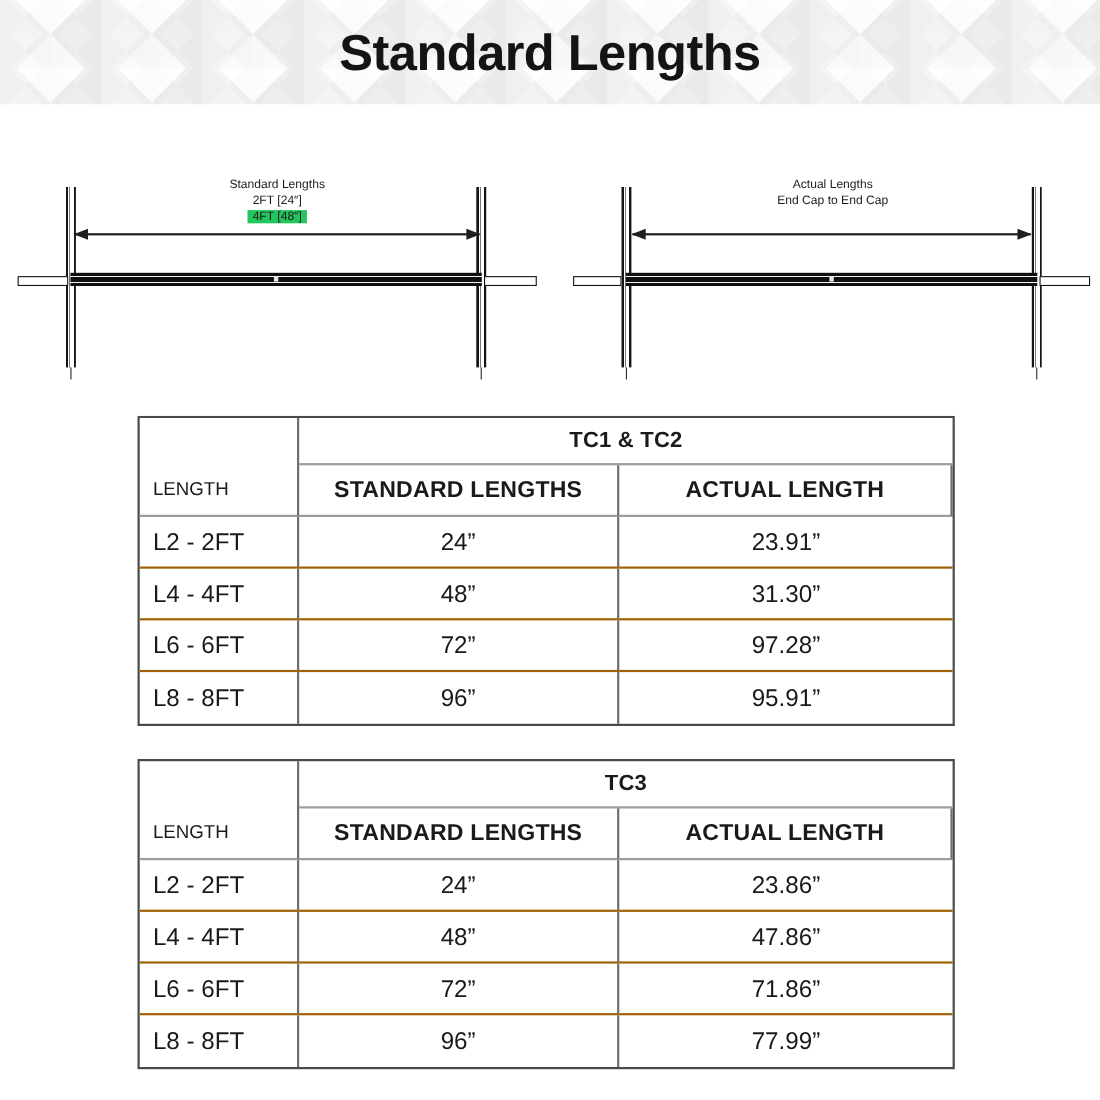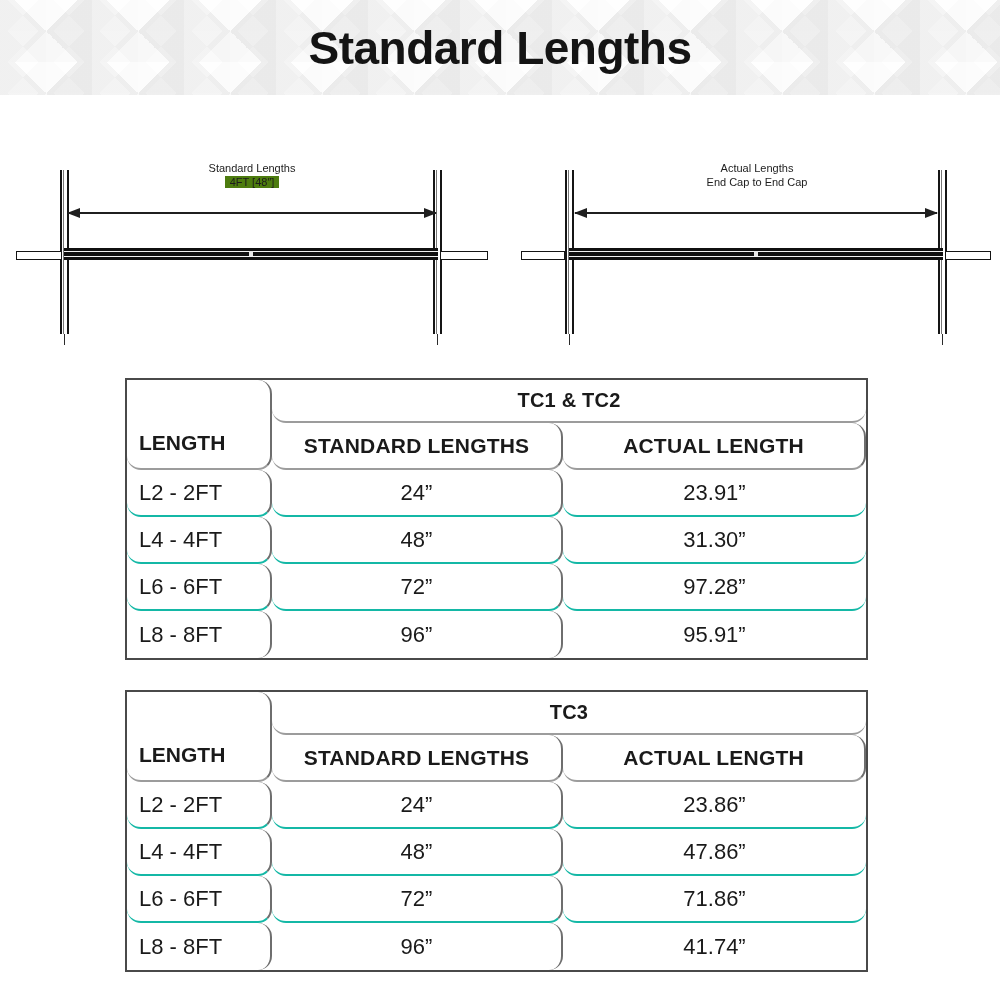--- a/index.html
+++ b/index.html
@@ -32,42 +32,42 @@
   .thickbar {
     height:12px;
     background:linear-gradient(to bottom,#101010 0 2.5px,#f2f2f2 2.5px 3.5px,#101010 3.5px 8.5px,#f2f2f2 8.5px 9.5px,#101010 9.5px 12px);
   }
   .notch { position:absolute; left:calc(50% - 2px); top:3px; width:4px; height:5px; background:#e8e8e8; }
   .dim-arrow { height:2px; background:#1f1f1f; }
   .ah { position:absolute; top:-4.5px; width:0; height:0; border-top:5.5px solid transparent; border-bottom:5.5px solid transparent; }
   .ah-left  { left:-1px;  border-right:13px solid #1f1f1f; }
   .ah-right { right:-1px; border-left:13px solid #1f1f1f; }
   .diag-text { text-align:center; font-size:11px; line-height:14.4px; color:#1c1c1c; z-index:2; }
-  .diag-text .on-arrow { position:relative; z-index:2; background:#4d7c0f; padding:0 5px; }
+  .diag-text .on-arrow { position:relative; z-index:2; background:#22c55e; padding:0 5px; }
 
   
   table.spec {
     width:739px; margin-left:125px; border-spacing:0; table-layout:fixed;
     border:2px solid #4a4a4a; background:#fff;
     color:#1a1a1a;
   }
   table.spec.first  { margin-top:0; }
   table.spec.second { margin-top:30px; }
   col.c1 { width:145px; } col.c2 { width:291px; } col.c3 { width:303px; }
-  td, th { font-weight:normal;border-radius:14px; }
+  td, th { font-weight:normal; }
   .cell { height:47px; text-align:center; vertical-align:middle; font-size:22px;
-          border-bottom:2px solid #14b8a6; border-right:2px solid #6e6e6e; }
+          border-bottom:2px solid #a16207; border-right:2px solid #6e6e6e; }
   .no-bb { border-bottom:none; } .no-br { border-right:none;margin-left:40px; }
   .group-cell { height:43px; font-size:20px; font-weight:700; letter-spacing:0.2px;
                 text-align:center; vertical-align:middle; border-bottom:2px solid #9c9c9c; }
   .colhead { height:47px; font-size:21px; font-weight:700; letter-spacing:0.2px;
              text-align:center; vertical-align:middle; border-bottom:2px solid #9c9c9c;
              border-right:2px solid #6e6e6e; }
   .length-head { vertical-align:bottom; text-align:left; padding:0 0 13px 12px;
-                 font-size:21px; font-weight:700; border-right:2px solid #6e6e6e;
+                 font-size:17px; font-weight:400; border-right:2px solid #6e6e6e;
                  border-bottom:2px solid #9c9c9c; }
   .rowlabel { text-align:left; padding-left:12px; }
 </style>
 </head>
 <body>
 
 <div class="header-band">
   <div class="page-title">Standard Lengths</div>
 </div>
 
@@ -82,20 +82,21 @@
     <div class="abs thinbar" style="left:440px; top:156px; width:48px;"></div>
     <div class="abs thickbar" style="left:64px; top:153px; width:374px;">
       <div class="notch"></div>
     </div>
     <div class="abs dim-arrow" style="left:68px; top:117px; width:368px;">
       <div class="ah ah-left"></div>
       <div class="ah ah-right"></div>
     </div>
     <div class="abs diag-text" style="left:68px; top:66px; width:368px;">
       <div>Standard Lengths</div>
+      <div>2FT [24″]</div>
       <div><span class="on-arrow">4FT [48″]</span></div>
     </div>
   </div>
 
   <div>
     <div class="abs vbar" style="left:565px; top:75px;"></div>
     <div class="abs vtick" style="left:569px; top:239px;"></div>
     <div class="abs vbar" style="left:938px; top:75px;"></div>
     <div class="abs vtick" style="left:942px; top:239px;"></div>
     <div class="abs thinbar" style="left:521px; top:156px; width:44px;"></div>
@@ -178,16 +179,16 @@
     <td class="cell no-br">47.86”</td>
   </tr>
   <tr>
     <td class="cell rowlabel">L6 - 6FT</td>
     <td class="cell">72”</td>
     <td class="cell no-br">71.86”</td>
   </tr>
   <tr>
     <td class="cell rowlabel no-bb">L8 - 8FT</td>
     <td class="cell no-bb">96”</td>
-    <td class="cell no-br no-bb">41.74”</td>
+    <td class="cell no-br no-bb">77.99”</td>
   </tr>
 </tbody>
   </table>
 
 </body></html>

